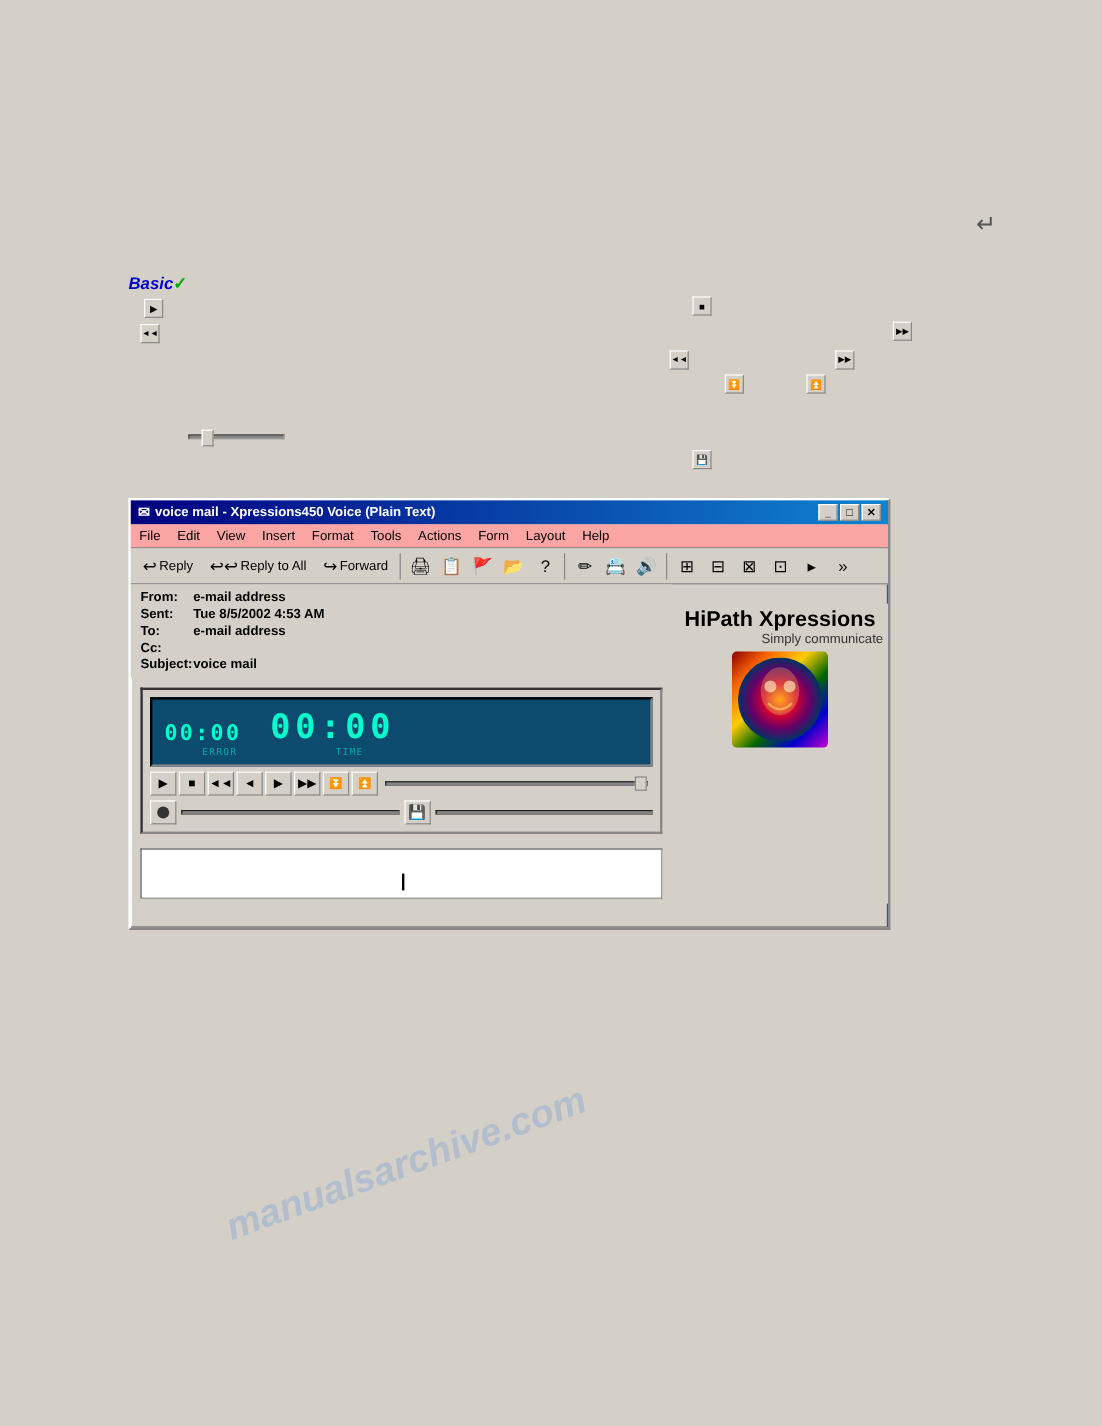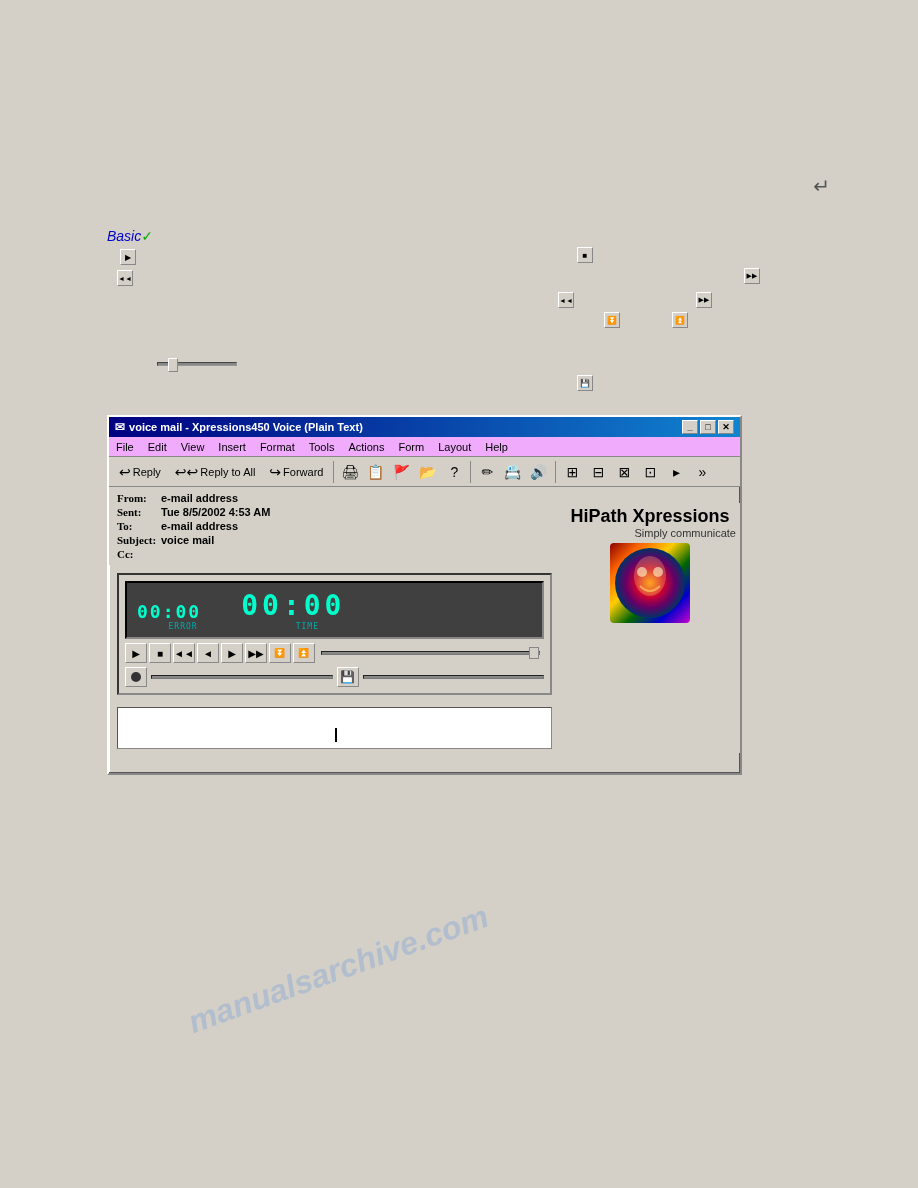--- a/index.html
+++ b/index.html
@@ -16,21 +16,21 @@
     
     .scatter-element {
       position: absolute;
     }
 
     .basic-label {
       position: absolute;
       top: 228px;
       left: 107px;
       font-style: italic;
-      font-weight: normal;
+      font-weight: bold;
       color: #0000cc;
       font-size: 14px;
     }
     .basic-checkmark {
       color: #00aa00;
       font-style: normal;
     }
 
     
     .small-btn {
@@ -134,21 +134,21 @@
       align-items: center;
       justify-content: center;
       font-size: 9px;
       cursor: pointer;
       color: #000;
       font-weight: bold;
     }
 
     
     .menu-bar {
-      background: #f0abfc;
+      background: #fca5a5;
       border-bottom: 1px solid #888;
       display: flex;
       padding: 2px 4px;
       gap: 8px;
       height: 20px;
       align-items: center;
     }
     .menu-item {
       font-size: 11px;
       cursor: pointer;
@@ -210,21 +210,20 @@
       display: flex;
       align-items: center;
       padding: 1px 0;
       font-size: 11px;
     }
     .header-label {
       color: #000;
       font-weight: bold;
       width: 44px;
       flex-shrink: 0;
-      font-family: Liberation Serif, serif;
     }
     .header-value {
       color: #000;
       font-weight: bold;
     }
 
     
     .hipath-logo {
       width: 180px;
       flex-shrink: 0;
@@ -285,27 +284,27 @@
     @keyframes blink { 0%,100%{opacity:1} 50%{opacity:0} }
 
     
     .voicemail-player {
       margin: 8px;
       background: #d4d0c8;
       border: 2px inset #888;
       padding: 6px;
     }
     .player-display {
-      background: #404040;
+      background: #0c4a6e;
       color: #00ffcc;
       font-family: monospace;
       font-size: 16px;
       padding: 6px 10px;
       display: flex;
-      gap: 40px;
+      gap: 24px;
       align-items: flex-end;
       margin-bottom: 4px;
       border: 2px inset #333;
     }
     .player-counter {
       display: flex;
       flex-direction: column;
       align-items: center;
     }
     .counter-value {
@@ -524,26 +523,26 @@
         </div>
         <div class="header-row">
           <span class="header-label">Sent:</span>
           <span class="header-value">Tue 8/5/2002 4:53 AM</span>
         </div>
         <div class="header-row">
           <span class="header-label">To:</span>
           <span class="header-value">e-mail address</span>
         </div>
         <div class="header-row">
+          <span class="header-label">Cc:</span>
+          <span class="header-value"></span>
+        </div>
+        <div class="header-row">
           <span class="header-label">Subject:</span>
           <span class="header-value">voice mail</span>
-        </div>
-        <div class="header-row">
-          <span class="header-label">Cc:</span>
-          <span class="header-value"></span>
         </div>
       </div>
 
       <div class="voicemail-player">
 
         <div class="player-display">
           <div class="player-counter">
             <span class="counter-value">00:00</span>
             <span class="counter-label">ERROR</span>
           </div>

